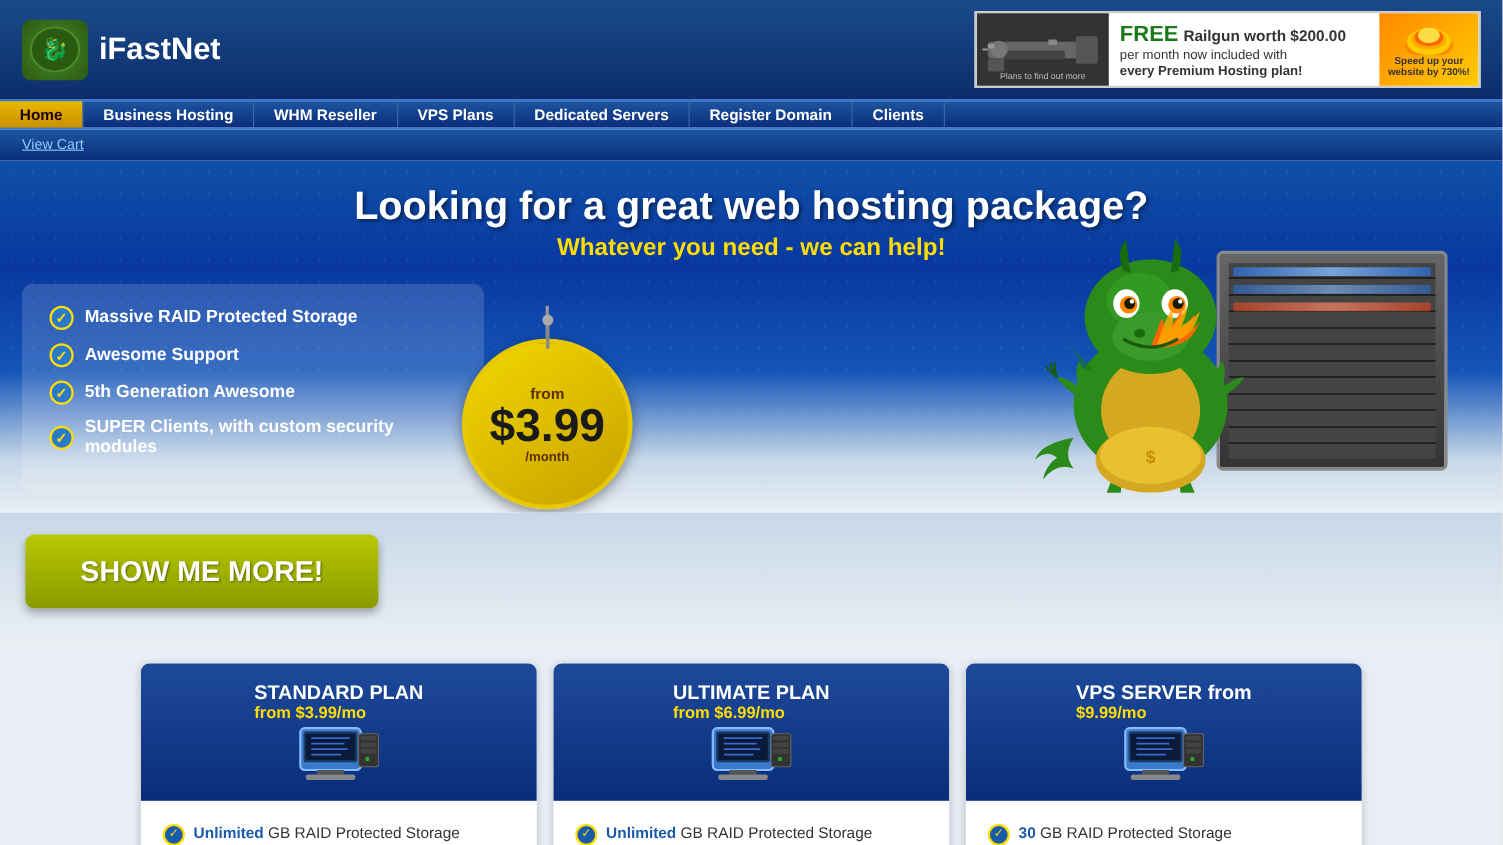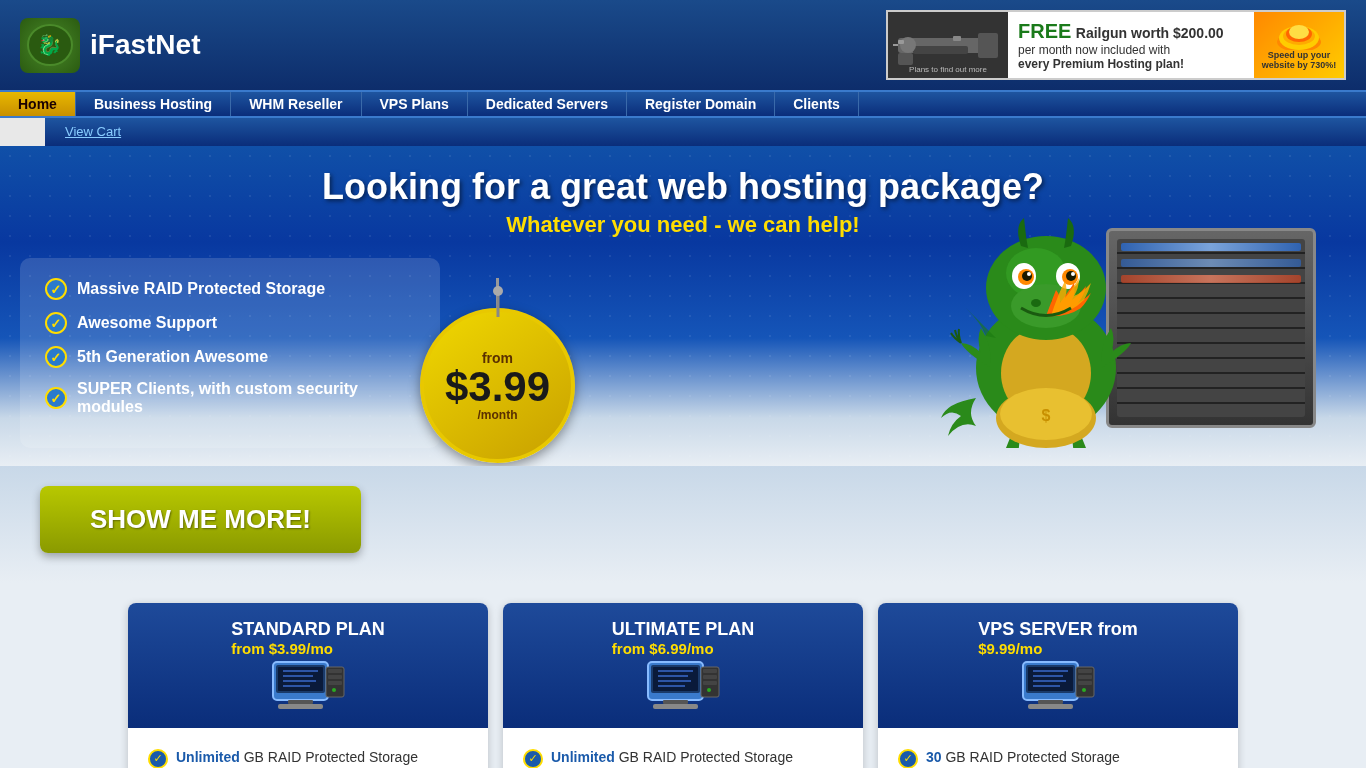--- a/index.html
+++ b/index.html
@@ -109,21 +109,20 @@
     }
     .nav-item:first-child {
       background: linear-gradient(180deg, #e8b800 0%, #c89000 100%);
       color: #1a0000;
     }
 
     
     .view-cart-bar {
       background: linear-gradient(180deg, #1e55a0 0%, #0a2d7a 100%);
       padding: 4px 20px 6px;
-      margin-left: 45px;
     }
     .view-cart-link {
       color: #88ccff;
       font-size: 13px;
       cursor: pointer;
       text-decoration: underline;
     }
 
     
     .hero {
@@ -249,21 +248,21 @@
       background: linear-gradient(180deg, #b8c800, #8a9a00);
       color: white;
       font-size: 26px;
       font-weight: bold;
       padding: 18px 50px;
       border-radius: 8px;
       cursor: pointer;
       border: none;
       text-shadow: 1px 1px 2px rgba(0,0,0,0.4);
       box-shadow: 0 4px 8px rgba(0,0,0,0.3);
-      margin-left: 20px;
+      margin-left: 3px;
     }
 
     
     .plans-section {
       background: #e8eef4;
       padding: 20px;
       display: flex;
       gap: 15px;
       justify-content: center;
     }

